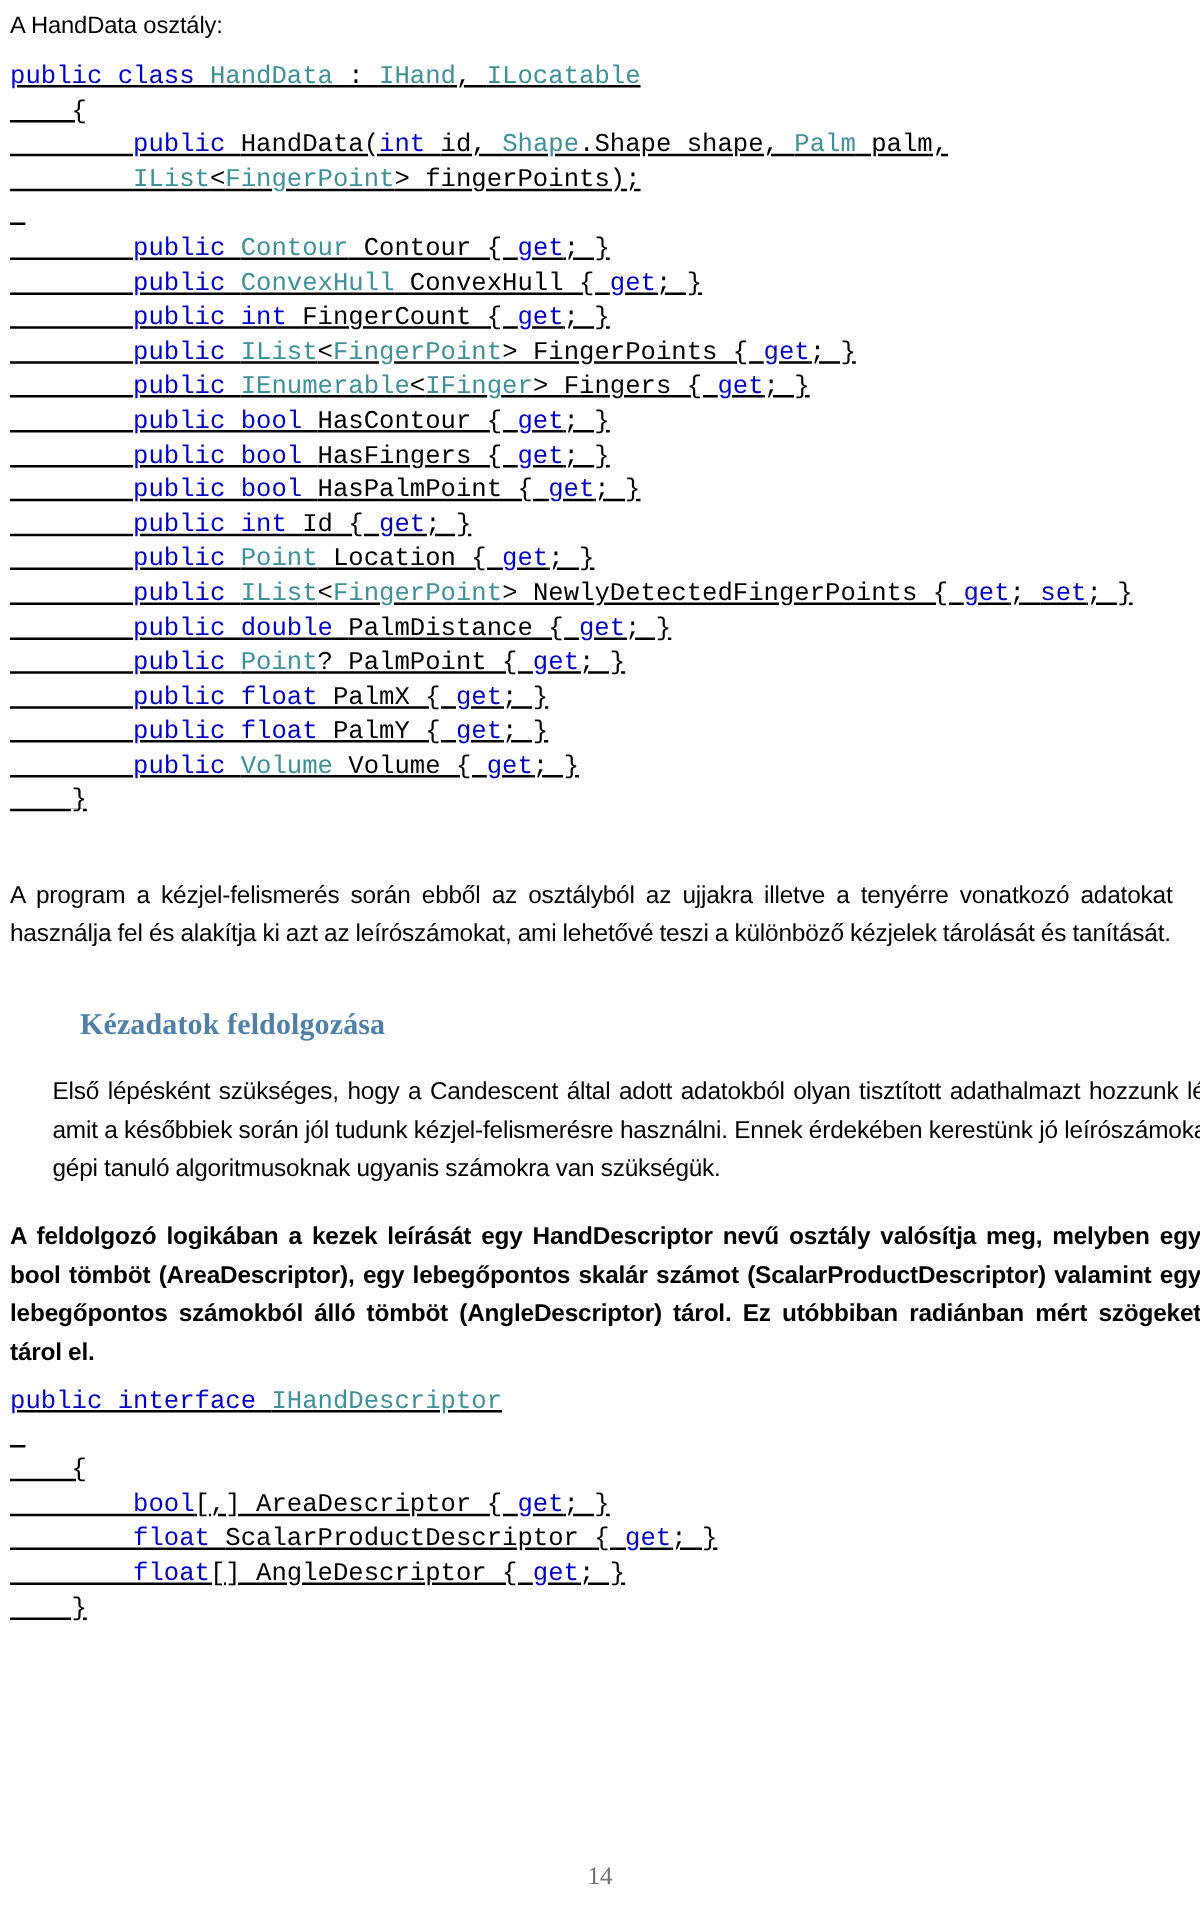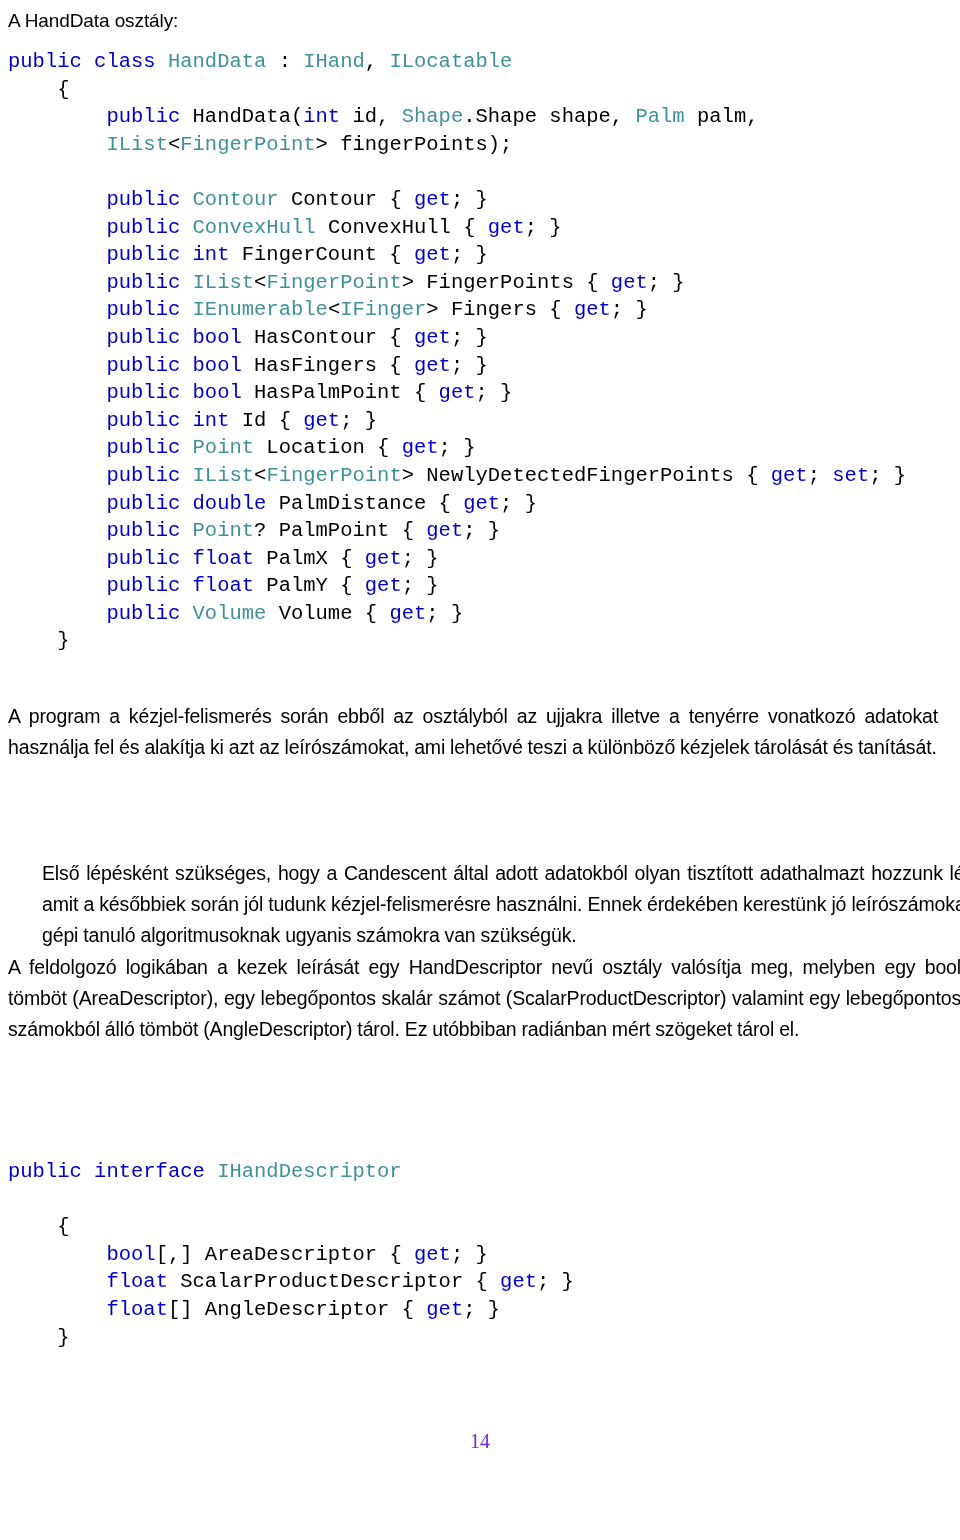--- a/index.html
+++ b/index.html
@@ -39,81 +39,82 @@
   .code {
     position: absolute;
     left: 8px;
     font-family: "Liberation Mono", "DejaVu Sans Mono", monospace;
     font-size: 20.5px;
     line-height: 27.6px;
     white-space: pre;
     color: #000000;
     letter-spacing: 0px;
   }
-  .code .ln { display: block; white-space: pre; min-height: 27.6px; }
+  .code .ln { display: block; white-space: pre; min-height: 27.6px; text-decoration: underline; }
   .kw   { color: #0000c8; }   
   .ty   { color: #3f9099; }   
   .pl   { color: #000000; }   
 
   #code-block-1 { top: 48px; }
-  #code-block-2 { top: 1158px; }
+  #code-block-2 { top: 1108px; }
 
   
   .para {
     position: absolute;
     left: 8px;
     width: 950px;
     font-size: 19.5px;
     line-height: 31px;
     text-align: justify;
     text-justify: inter-word;
     color: #000;
     letter-spacing: -0.15px;
     word-spacing: -0.3px;
   }
   #para-1 { top: 681px; width: 930px; }
   #para-2 { top: 838px; width: 950px; margin-left: 34px; }
-  #para-3 { top: 932px; width: 953px; }
+  #para-3 { top: 954px; width: 953px; font-weight: bold; }
 
   
   .heading-blue {
     position: absolute;
     left: 64px;
     top: 805px;
     font-family: "Liberation Serif", "DejaVu Serif", serif;
     font-weight: bold;
     font-size: 24px;
     line-height: 30px;
     color: #4f81a8;
     letter-spacing: 0.1px;
   }
 
   
   .page-number {
     position: absolute;
     left: 0;
     right: 0;
-    top: 1430px;
+    top: 1490px;
     text-align: center;
     font-family: "Liberation Serif", "DejaVu Serif", serif;
     font-size: 20px;
-    color: #6d28d9;
+    color: #737373;
   }
 </style>
 </head>
 <body>
 
 <div class="page">
 
   <div class="intro-line">A HandData osztály:</div>
 
   <div class="code" id="code-block-1"><span class="ln"><span class="kw">public class </span><span class="ty">HandData</span><span class="pl"> : </span><span class="ty">IHand</span><span class="pl">, </span><span class="ty">ILocatable</span></span><span class="ln"><span class="pl">    {</span></span><span class="ln"><span class="pl">        </span><span class="kw">public </span><span class="pl">HandData(</span><span class="kw">int </span><span class="pl">id, </span><span class="ty">Shape</span><span class="pl">.Shape shape, </span><span class="ty">Palm</span><span class="pl"> palm,</span></span><span class="ln"><span class="pl">        </span><span class="ty">IList</span><span class="pl">&lt;</span><span class="ty">FingerPoint</span><span class="pl">&gt; fingerPoints);</span></span><span class="ln">&nbsp;</span><span class="ln"><span class="pl">        </span><span class="kw">public </span><span class="ty">Contour</span><span class="pl"> Contour { </span><span class="kw">get</span><span class="pl">; }</span></span><span class="ln"><span class="pl">        </span><span class="kw">public </span><span class="ty">ConvexHull</span><span class="pl"> ConvexHull { </span><span class="kw">get</span><span class="pl">; }</span></span><span class="ln"><span class="pl">        </span><span class="kw">public int </span><span class="pl">FingerCount { </span><span class="kw">get</span><span class="pl">; }</span></span><span class="ln"><span class="pl">        </span><span class="kw">public </span><span class="ty">IList</span><span class="pl">&lt;</span><span class="ty">FingerPoint</span><span class="pl">&gt; FingerPoints { </span><span class="kw">get</span><span class="pl">; }</span></span><span class="ln"><span class="pl">        </span><span class="kw">public </span><span class="ty">IEnumerable</span><span class="pl">&lt;</span><span class="ty">IFinger</span><span class="pl">&gt; Fingers { </span><span class="kw">get</span><span class="pl">; }</span></span><span class="ln"><span class="pl">        </span><span class="kw">public bool </span><span class="pl">HasContour { </span><span class="kw">get</span><span class="pl">; }</span></span><span class="ln"><span class="pl">        </span><span class="kw">public bool </span><span class="pl">HasFingers { </span><span class="kw">get</span><span class="pl">; }</span></span><span class="ln"><span class="pl">        </span><span class="kw">public bool </span><span class="pl">HasPalmPoint { </span><span class="kw">get</span><span class="pl">; }</span></span><span class="ln"><span class="pl">        </span><span class="kw">public int </span><span class="pl">Id { </span><span class="kw">get</span><span class="pl">; }</span></span><span class="ln"><span class="pl">        </span><span class="kw">public </span><span class="ty">Point</span><span class="pl"> Location { </span><span class="kw">get</span><span class="pl">; }</span></span><span class="ln"><span class="pl">        </span><span class="kw">public </span><span class="ty">IList</span><span class="pl">&lt;</span><span class="ty">FingerPoint</span><span class="pl">&gt; NewlyDetectedFingerPoints { </span><span class="kw">get</span><span class="pl">; </span><span class="kw">set</span><span class="pl">; }</span></span><span class="ln"><span class="pl">        </span><span class="kw">public double </span><span class="pl">PalmDistance { </span><span class="kw">get</span><span class="pl">; }</span></span><span class="ln"><span class="pl">        </span><span class="kw">public </span><span class="ty">Point</span><span class="pl">? PalmPoint { </span><span class="kw">get</span><span class="pl">; }</span></span><span class="ln"><span class="pl">        </span><span class="kw">public float </span><span class="pl">PalmX { </span><span class="kw">get</span><span class="pl">; }</span></span><span class="ln"><span class="pl">        </span><span class="kw">public float </span><span class="pl">PalmY { </span><span class="kw">get</span><span class="pl">; }</span></span><span class="ln"><span class="pl">        </span><span class="kw">public </span><span class="ty">Volume</span><span class="pl"> Volume { </span><span class="kw">get</span><span class="pl">; }</span></span><span class="ln"><span class="pl">    }</span></span></div>
 
   <p class="para" id="para-1">A program a kézjel-felismerés során ebből az osztályból az ujjakra illetve a tenyérre vonatkozó adatokat használja fel és alakítja ki azt az leírószámokat, ami lehetővé teszi a különböző kézjelek tárolását és tanítását.</p>
 
+  <div class="heading-blue">Kézadatok feldolgozása</div>
 
   <p class="para" id="para-2">Első lépésként szükséges, hogy a Candescent által adott adatokból olyan tisztított adathalmazt hozzunk létre, amit a későbbiek során jól tudunk kézjel-felismerésre használni. Ennek érdekében kerestünk jó leírószámokat, a gépi tanuló algoritmusoknak ugyanis számokra van szükségük.</p>
 
   <p class="para" id="para-3">A feldolgozó logikában a kezek leírását egy HandDescriptor nevű osztály valósítja meg, melyben egy bool tömböt (AreaDescriptor), egy lebegőpontos skalár számot (ScalarProductDescriptor) valamint egy lebegőpontos számokból álló tömböt (AngleDescriptor) tárol. Ez utóbbiban radiánban mért szögeket tárol el.</p>
 
   <div class="code" id="code-block-2"><span class="ln"><span class="kw">public interface </span><span class="ty">IHandDescriptor</span></span><span class="ln">&nbsp;</span><span class="ln"><span class="pl">    {</span></span><span class="ln"><span class="pl">        </span><span class="kw">bool</span><span class="pl">[,] AreaDescriptor { </span><span class="kw">get</span><span class="pl">; }</span></span><span class="ln"><span class="pl">        </span><span class="kw">float </span><span class="pl">ScalarProductDescriptor { </span><span class="kw">get</span><span class="pl">; }</span></span><span class="ln"><span class="pl">        </span><span class="kw">float</span><span class="pl">[] AngleDescriptor { </span><span class="kw">get</span><span class="pl">; }</span></span><span class="ln"><span class="pl">    }</span></span></div>
 
   <div class="page-number">14</div>
 
 </div>

